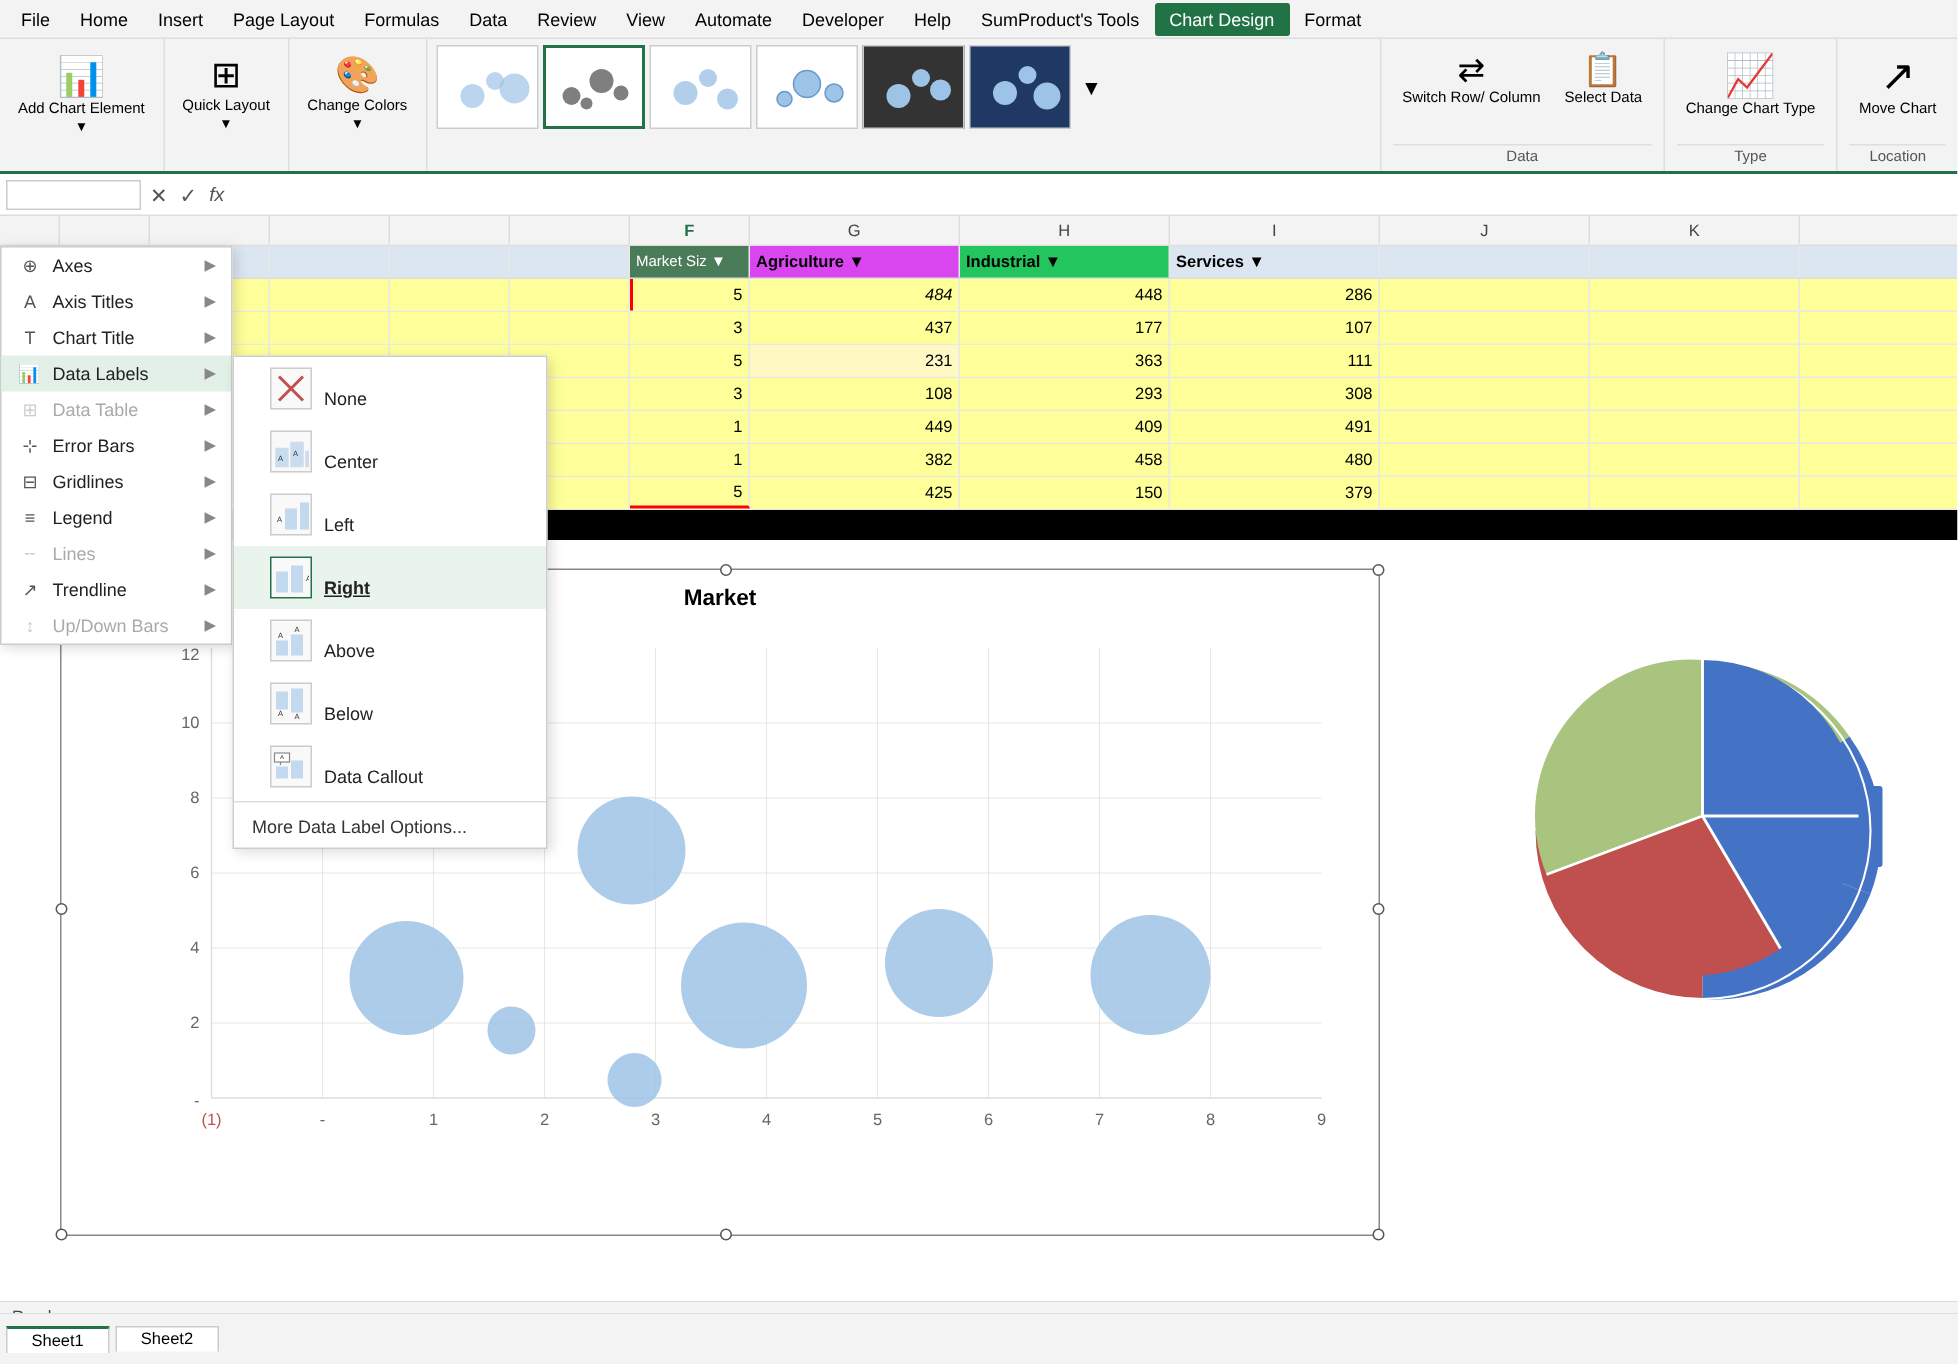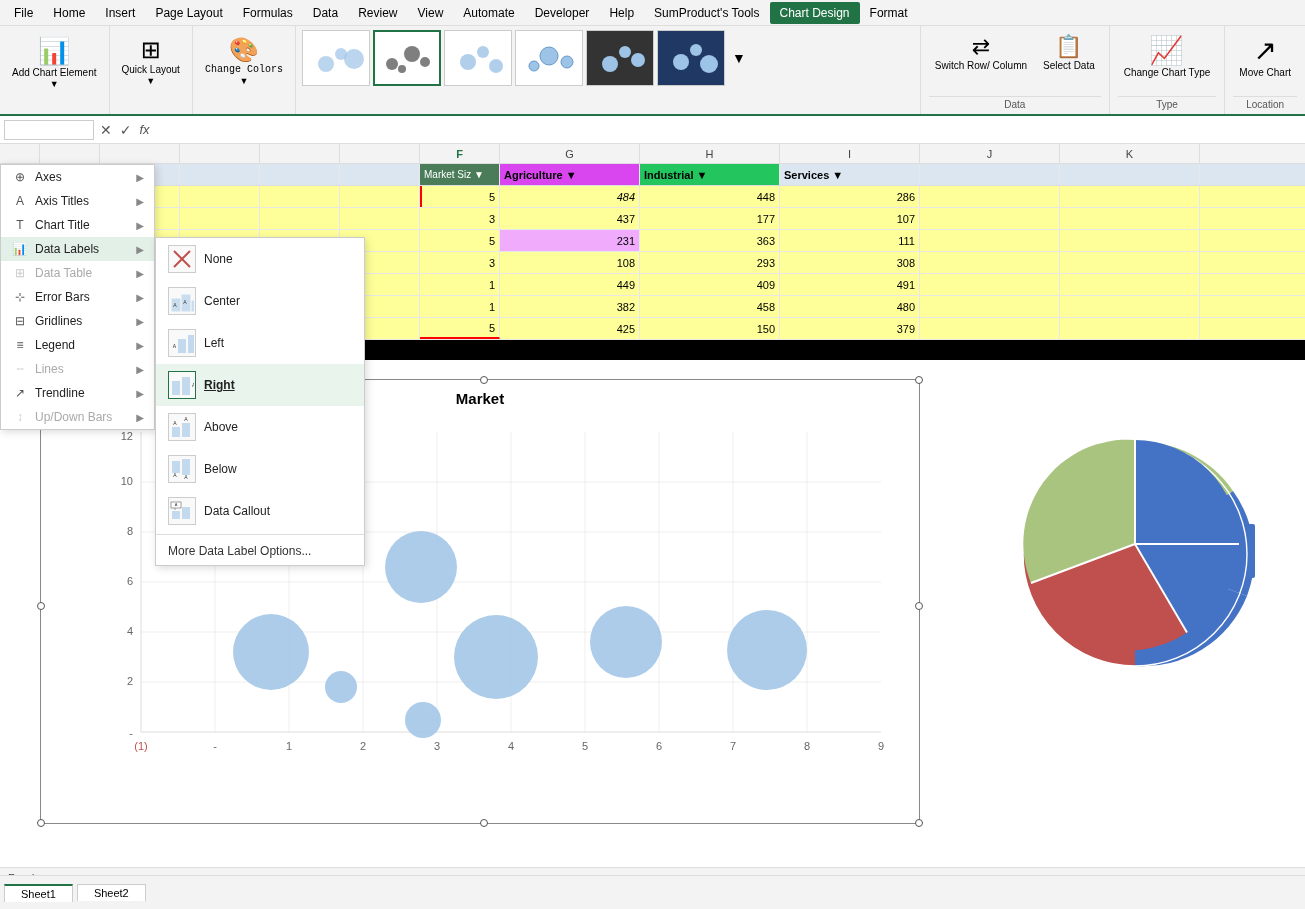--- a/index.html
+++ b/index.html
@@ -30,22 +30,22 @@
     }
     .chart-element-menu-item .arrow {
       margin-left: auto;
       font-size: 10px;
       color: #888;
     }
     .disabled-item { color: #aaa !important; }
     .disabled-item .item-icon { color: #ccc !important; }
     .submenu-item {
       display: flex;
-      align-items: center;
-      padding: 7px 12px;
+      align-items: flex-end;
+      padding: 7px 24px;
       cursor: pointer;
       font-size: 12px;
       color: #222;
     }
     .submenu-item .sub-icon {
       width: 28px;
       height: 28px;
       display: flex;
       align-items: center;
       justify-content: center;
@@ -193,21 +193,21 @@
         <div style="font-size:24px;">⊞</div>
         <div style="font-size:10px;text-align:center;line-height:1.2;">Quick
 Layout</div>
         <div style="font-size:9px;">▼</div>
       </div>
     </div>
 
     <div style="display:flex;flex-direction:column;align-items:center;padding:6px 8px;border-right:1px solid #ddd;min-width:55px;">
       <div style="display:flex;flex-direction:column;align-items:center;cursor:pointer;padding:4px;">
         <div style="font-size:24px;">🎨</div>
-        <div style="font-size:10px;text-align:right;line-height:1.2;font-family:Liberation Mono, monospace;">Change
+        <div style="font-size:10px;text-align:right;line-height:1.2;">Change
 Colors</div>
         <div style="font-size:9px;">▼</div>
       </div>
     </div>
 
     <div style="flex:1;display:flex;flex-direction:column;padding:4px 6px;border-right:1px solid #ddd;">
       <div style="display:flex;flex-direction:row;gap:3px;align-items:center;">
         <div style="width:68px;height:56px;border:1px solid #ccc;background:#fff;display:flex;align-items:center;justify-content:center;">
           <svg width="60" height="48" viewBox="0 0 60 48">
               <circle cx="20" cy="30" r="8" fill="#9dc3e6" opacity="0.7"></circle>
@@ -364,21 +364,21 @@
     </div>
 
     <div style="display:flex;height:22px;border-bottom:1px solid #e8e8e8;background:#ffff99;">
       <div class="row-header">13</div>
       <div class="cell yellow-bg" style="width:60px;"></div>
       <div class="cell yellow-bg" style="width:80px;">C</div>
       <div class="cell yellow-bg" style="width:80px;"></div>
       <div class="cell yellow-bg" style="width:80px;"></div>
       <div class="cell yellow-bg" style="width:80px;"></div>
       <div class="cell yellow-bg cell-number" style="width:80px;">5</div>
-      <div class="cell cell-number" style="width:140px;background:#f0abfc;">231</div>
+      <div class="cell cell-number" style="width:140px;background:#fef9c3;">231</div>
       <div class="cell cell-number" style="width:140px;background:#ffff99;">363</div>
       <div class="cell cell-number" style="width:140px;background:#ffff99;">111</div>
       <div class="cell" style="width:140px;"></div>
       <div class="cell" style="width:140px;"></div>
     </div>
 
     <div style="display:flex;height:22px;border-bottom:1px solid #e8e8e8;background:#ffff99;">
       <div class="row-header">14</div>
       <div class="cell yellow-bg" style="width:60px;"></div>
       <div class="cell yellow-bg" style="width:80px;">D</div>

